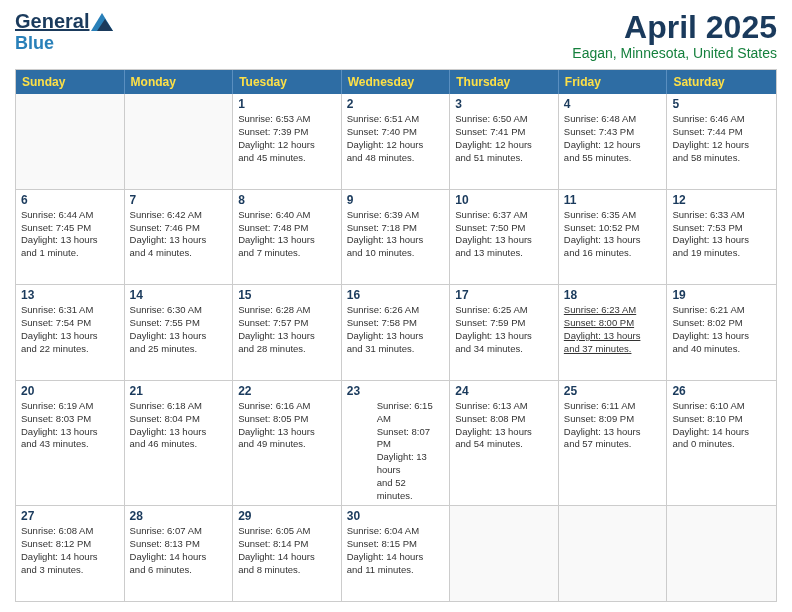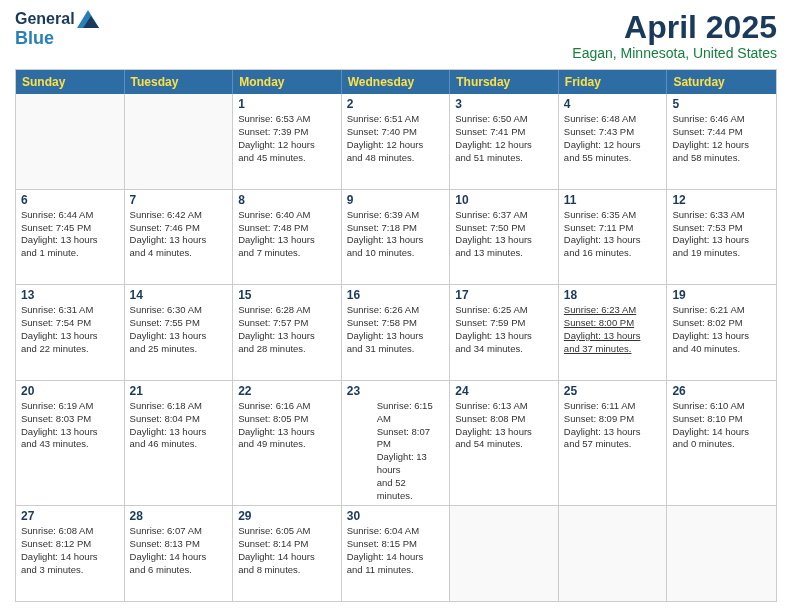--- a/index.html
+++ b/index.html
@@ -107,41 +107,41 @@
       color: #333;
     }
   </style>
 </head>
 <body>
 
 <div class="container">
   <div class="header">
     <div class="logo">
       <div class="logo-row">
-        <span style="font-size:16px;font-weight:bold;color:#1a3a5c;">General</span>
+        <span style="font-size:20px;font-weight:bold;color:#1a3a5c;text-decoration:underline;">General</span>
         <svg width="22" height="18" viewBox="0 0 22 18" style="margin-left:2px;margin-top:0px;">
           <polygon points="0,18 11,0 22,18" fill="#2980b9"></polygon>
           <polygon points="6,18 14,6 22,18" fill="#1a3a5c"></polygon>
         </svg>
       </div>
       <div>
         <span style="font-size:18px;font-weight:bold;color:#2980b9;">Blue</span>
       </div>
     </div>
     <div class="title-block">
       <div class="month-title">April 2025</div>
       <div class="location">Eagan, Minnesota, United States</div>
     </div>
   </div>
 
   <div class="calendar">
     <div class="cal-header" id="cal-header-row">
         <div class="cal-header-cell">Sunday</div>
+        <div class="cal-header-cell">Monday</div>
         <div class="cal-header-cell">Tuesday</div>
-        <div class="cal-header-cell">Monday</div>
         <div class="cal-header-cell">Wednesday</div>
         <div class="cal-header-cell">Thursday</div>
         <div class="cal-header-cell">Friday</div>
         <div class="cal-header-cell">Saturday</div>
       </div>
     <div class="cal-body" id="cal-body">
         <div class="cal-row">
           <div class="cal-cell empty"></div>
           <div class="cal-cell empty"></div>
           <div class="cal-cell">
@@ -212,21 +212,21 @@
           <div class="cal-cell">
             <div class="day-num">10</div>
             <div class="cell-text" style="white-space: pre-line;">Sunrise: 6:37 AM
 Sunset: 7:50 PM
 Daylight: 13 hours
 and 13 minutes.</div>
           </div>
           <div class="cal-cell">
             <div class="day-num">11</div>
             <div class="cell-text" style="white-space: pre-line;">Sunrise: 6:35 AM
-Sunset: 7:11 PM
+Sunset: 10:52 PM
 Daylight: 13 hours
 and 16 minutes.</div>
           </div>
           <div class="cal-cell">
             <div class="day-num">12</div>
             <div class="cell-text" style="white-space: pre-line;">Sunrise: 6:33 AM
 Sunset: 7:53 PM
 Daylight: 13 hours
 and 19 minutes.</div>
           </div>

